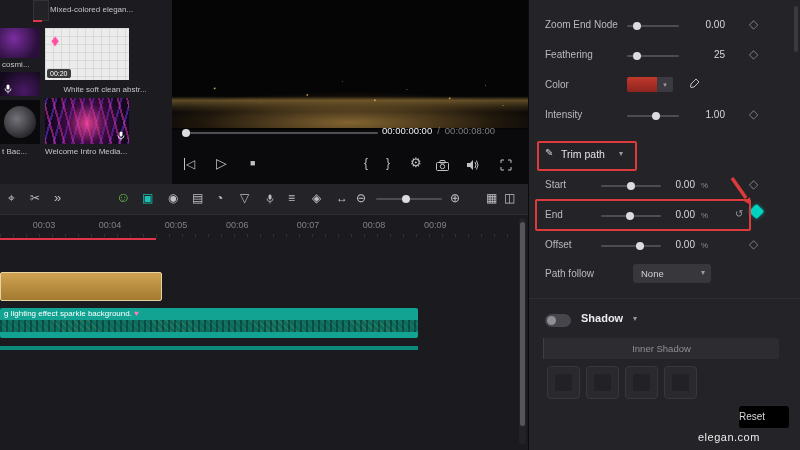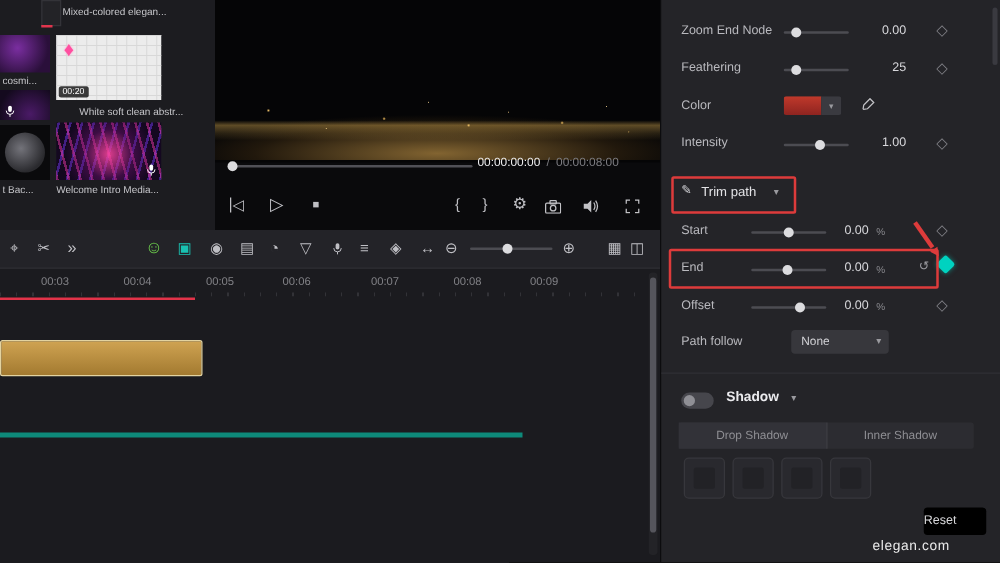--- a/index.html
+++ b/index.html
@@ -191,21 +191,20 @@
 
     <div class="abs" style="left:0;top:298px;width:272px;height:1px;background:#2f2f34;"></div>
 
     <div class="abs" style="left:16px;top:314px;width:26px;height:13px;background:#46464c;border-radius:7px;">
       <div style="position:absolute;left:2px;top:2px;width:9px;height:9px;border-radius:50%;background:#8f8f95;"></div>
     </div>
     <span style="position:absolute;left:52px;top:312px;font-size:11px;font-weight:bold;color:#ebebee;">Shadow</span>
     <span style="position:absolute;left:104px;top:314px;font-size:8px;color:#9a9a9f;">▾</span>
 
     <div class="abs" style="left:14px;top:338px;width:236px;height:21px;background:#2c2c31;border-radius:2px;display:flex;">
-      <div class="tab" style="background:#323238;">Drop Shadow</div>
       <div style="width:1px;background:#3e3e44;"></div>
       <div class="tab">Inner Shadow</div>
     </div>
 
     <div class="preset" style="left:18px;top:366px;">
         <span></span>
       </div>
     <div class="preset" style="left:57px;top:366px;">
         <span></span>
       </div>
@@ -260,20 +259,29 @@
       <span class="abs" style="left:424px;top:6px;width:32px;text-align:left;font-size:9px;color:#808085;">00:09</span>
       <div class="abs" style="left:0;top:20px;width:528px;height:3px;opacity:.7;
                   background:repeating-linear-gradient(to right,#3c3c41 0 1px, transparent 1px 13px);"></div>
     </div>
 
     <div class="abs" style="left:0;top:54px;width:156px;height:2px;background:#e23349;"></div>
 
     <div class="abs" style="left:0;top:88px;width:160px;height:27px;border-radius:2px;
                 background:linear-gradient(180deg,#cfa352,#a37a30);border:1px solid #e3d3a0;"></div>
 
+    <div class="abs" style="left:0;top:124px;width:418px;height:30px;background:#12a392;border-radius:2px;overflow:hidden;">
+      <span style="position:absolute;left:4px;top:1px;font-size:8px;color:#fff;white-space:nowrap;">
+        <span>g lighting effect sparkle background.</span>
+        <span style="color:#ff7fb5;">♥</span>
+      </span>
+      <div style="position:absolute;left:0;top:12px;width:418px;height:12px;background:#0a6f62;
+                  background-image:repeating-linear-gradient(90deg, rgba(0,0,0,.3) 0 2px, transparent 2px 6px),
+                                   repeating-linear-gradient(45deg, rgba(220,170,60,.18) 0 1px, transparent 1px 5px);"></div>
+    </div>
 
     <div class="abs" style="left:0;top:162px;width:418px;height:4px;background:#0e8a7a;"></div>
 
     <div class="abs" style="left:519px;top:34px;width:7px;height:226px;background:#232327;border-radius:3px;"></div>
     <div class="abs" style="left:520px;top:38px;width:5px;height:204px;background:#55555c;border-radius:3px;"></div>
   </div>
 
   <span class="abs" style="left:698px;top:431px;font-size:11px;color:rgba(255,255,255,.9);letter-spacing:.5px;z-index:50;">elegan.com</span>
 </div>
 

